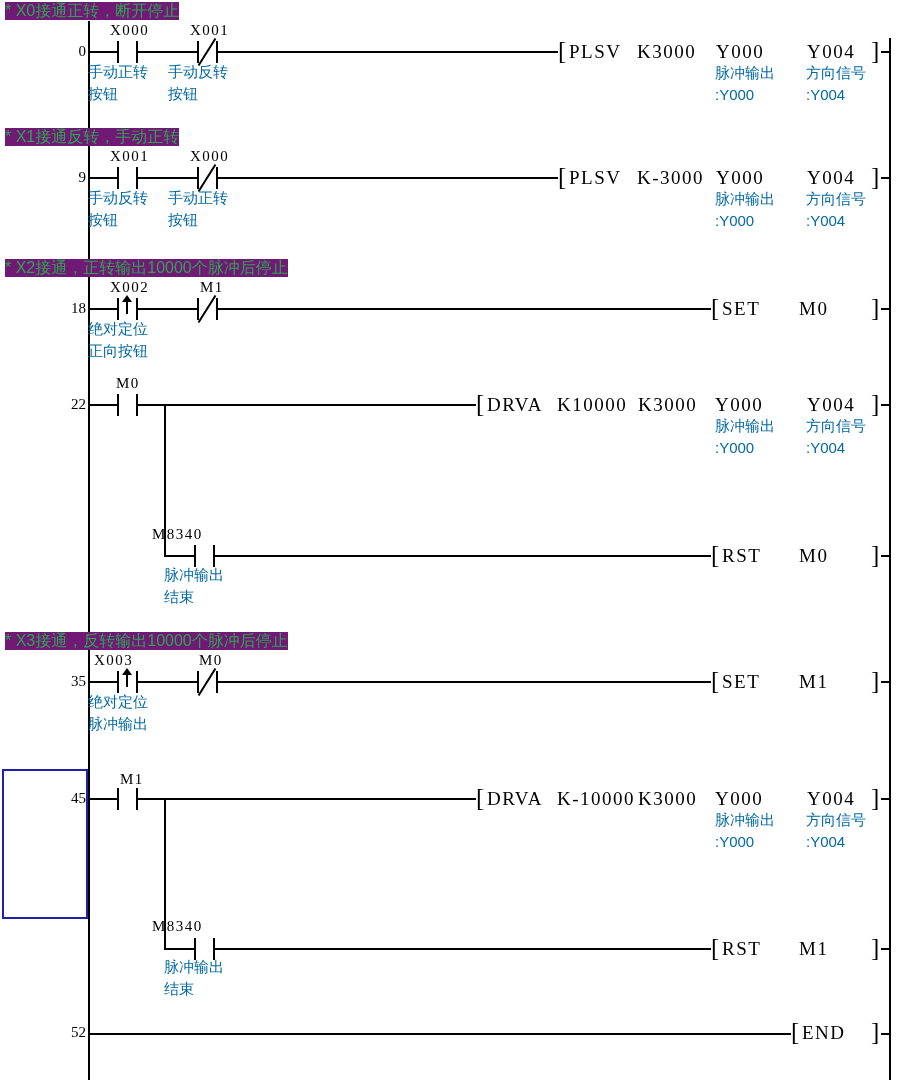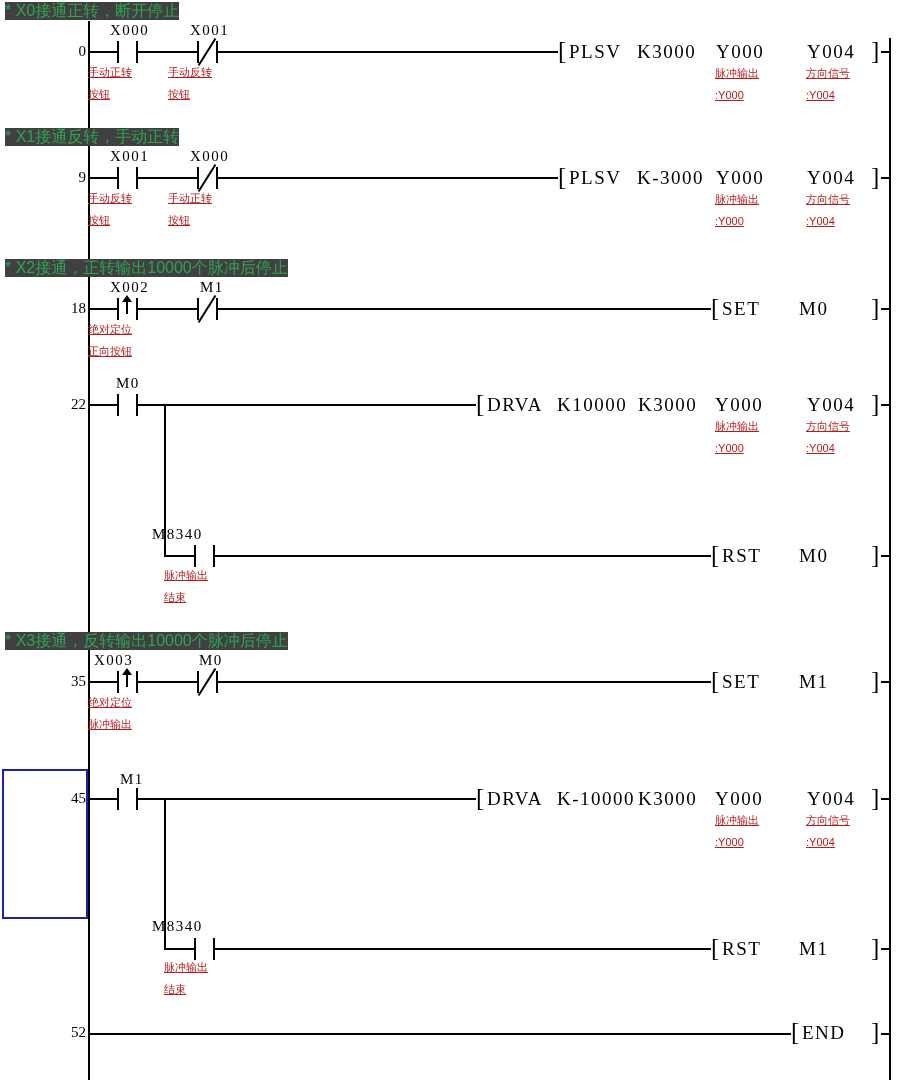--- a/index.html
+++ b/index.html
@@ -2,23 +2,23 @@
 <html><head>
 <meta charset="utf-8">
 <style>
   html,body{margin:0;padding:0;background:#fff;}
   .stage{position:relative;width:909px;height:1080px;background:#ffffff;
          font-family:"Liberation Serif",serif;overflow:hidden;}
   .wire{position:absolute;height:1.5px;background:#000;}
   .vwire{position:absolute;width:1.5px;background:#000;}
   .rail{position:absolute;width:1.5px;background:#000;}
   .cmt{position:absolute;font-family:"Liberation Sans",sans-serif;font-size:16px;
-       color:#2fa352;background:#404040;white-space:nowrap;z-index:6;line-height:18px;}
-  .grn{position:absolute;font-family:"Liberation Sans",sans-serif;font-size:11px;
-       color:#b91c1c;white-space:nowrap;z-index:5;line-height:18px;text-decoration:underline;}
+       color:#2fa352;background:#701a75;white-space:nowrap;z-index:6;line-height:18px;}
+  .grn{position:absolute;font-family:"Liberation Sans",sans-serif;font-size:15px;
+       color:#0369a1;white-space:nowrap;z-index:5;line-height:18px;}
   .dev{position:absolute;font-size:15px;color:#000;white-space:nowrap;
        letter-spacing:1.5px;z-index:5;line-height:17px;}
   .step{position:absolute;width:40px;text-align:right;font-size:15px;color:#000;
         z-index:5;line-height:17px;}
   .instr{position:absolute;font-size:19px;color:#000;white-space:nowrap;
          letter-spacing:1.5px;z-index:5;line-height:17px;}
   .br{position:absolute;font-size:25px;line-height:25px;color:#000;z-index:5;}
   .contact{position:absolute;width:17px;height:22px;background:#fff;
            border-left:2px solid #000;border-right:2px solid #000;z-index:4;}
   .slash{position:absolute;width:32px;height:2px;background:#000;

